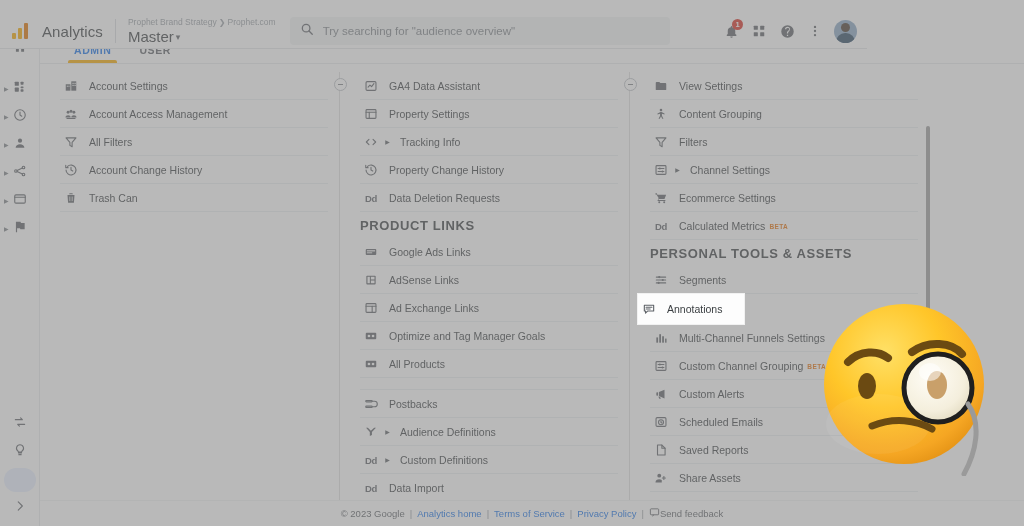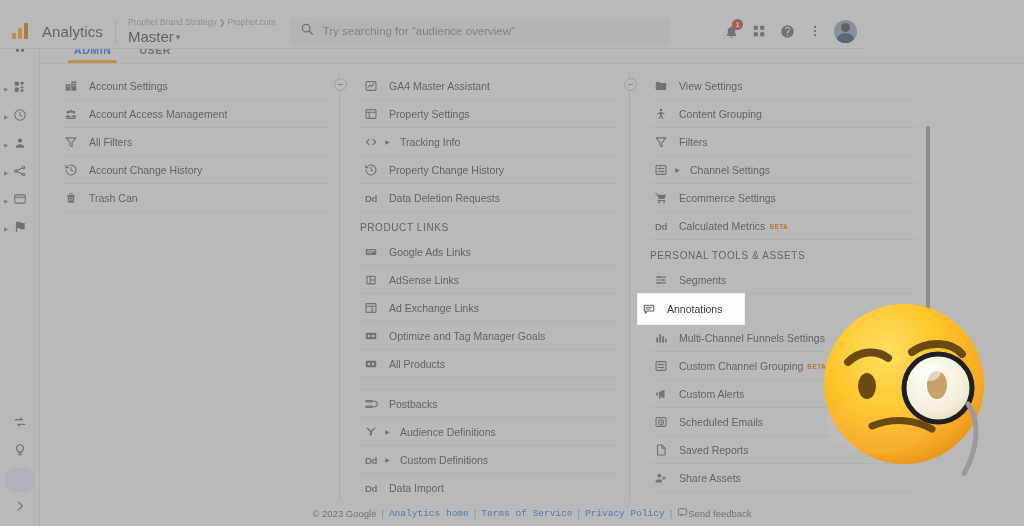--- a/index.html
+++ b/index.html
@@ -199,21 +199,21 @@
   }
   .item .lbl {
     font-size: 10.5px; color: #3c4043; margin-left: 7px; white-space: nowrap;
   }
   .item .beta {
     font-size: 6.5px; font-weight: bold; letter-spacing: .4px;
     color: #e8710a; margin-left: 4px; text-transform: uppercase;
   }
   .section-hdr {
     height: 26px; display: flex; align-items: flex-end; padding-bottom: 5px;
-    font-size: 10px; font-weight: normal; letter-spacing: .6px;
+    font-size: 13px; font-weight: bold; letter-spacing: .6px;
     color: #3c4043; text-transform: uppercase;
   }
   .gap { height: 12px; position: relative; }
   .gap::after {
     content: ""; position: absolute; left: 0; right: 12px; bottom: 0;
     height: 1px; background: #eceff1;
   }
 
   
   .item.highlight {
@@ -237,21 +237,21 @@
     background: #9e9e9e; border-radius: 2px;
   }
 
   
   .footer {
     position: absolute; bottom: 0; left: 0; width: 984px; height: 26px;
     display: flex; align-items: center; justify-content: center;
     font-size: 9.5px; color: #5f6368; background: #fff;
     border-top: 1px solid #f1f3f4;
   }
-  .footer a { color: #1a73e8; text-decoration: none; cursor: pointer; font-family: Liberation Mono, monospace; }
+  .footer a { color: #1a73e8; text-decoration: none; cursor: pointer; }
   .footer .pipe { margin: 0 5px; color: #9aa0a6; }
   .footer .fb { display: inline-flex; align-items: center; color: #5f6368; }
 
   
   #emoji {
     position: absolute; left: 816px; top: 296px;
     width: 180px; height: 180px; z-index: 70;
   }
 </style>
 </head>
@@ -473,21 +473,21 @@
           </div>
         </div>
         <div class="col c2">
           <div class="item">
             <span class="ic">
               <svg width="14" height="14" viewBox="0 0 24 24" fill="none" stroke="#5f6368" stroke-width="1.9" stroke-linecap="round" stroke-linejoin="round">
                 <rect x="3.5" y="4.5" width="17" height="15" rx="2"></rect>
                 <path d="M7 14l3.2-3.6L13 13l4-5"></path>
               </svg>
             </span>
-            <span class="lbl">GA4 Master Assistant</span>
+            <span class="lbl">GA4 Data Assistant</span>
           </div>
           <div class="item">
             <span class="ic">
               <svg width="14" height="14" viewBox="0 0 24 24" fill="none" stroke="#5f6368" stroke-width="1.9" stroke-linecap="round" stroke-linejoin="round">
                 <rect x="3.5" y="4.5" width="17" height="15" rx="1.5"></rect>
                 <line x1="3.5" y1="9" x2="20.5" y2="9"></line>
                 <line x1="9" y1="9" x2="9" y2="19.5"></line>
               </svg>
             </span>
             <span class="lbl">Property Settings</span>

